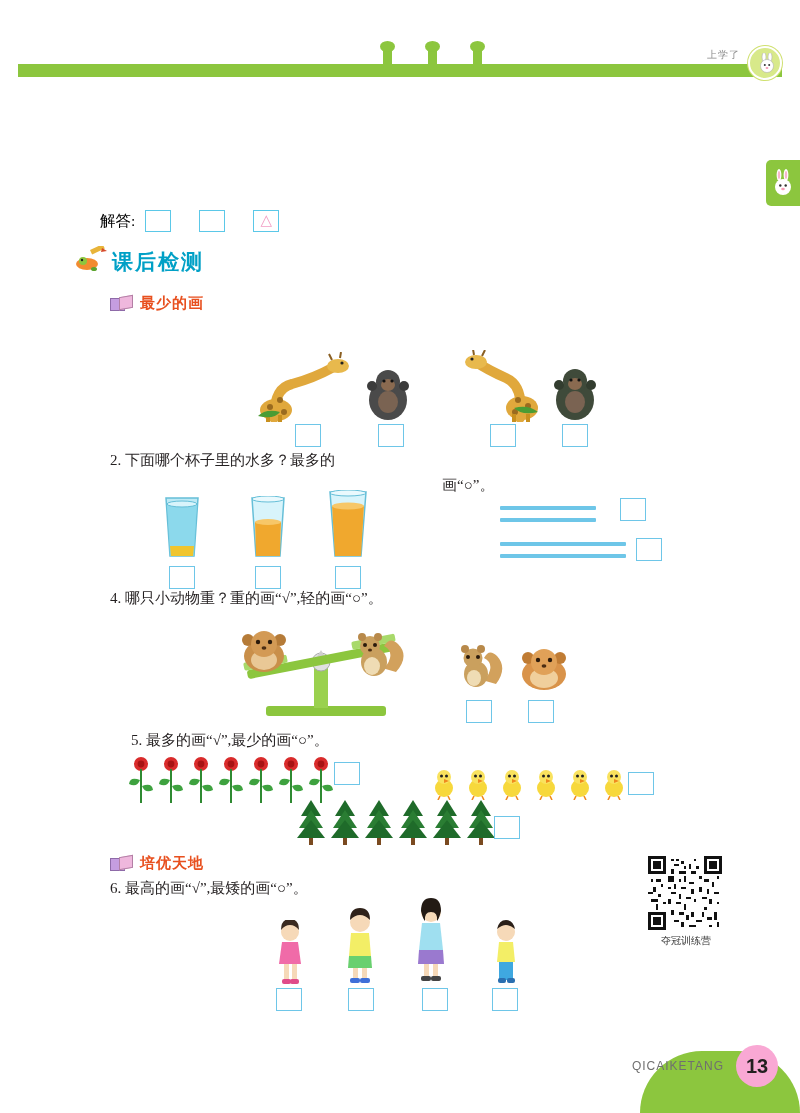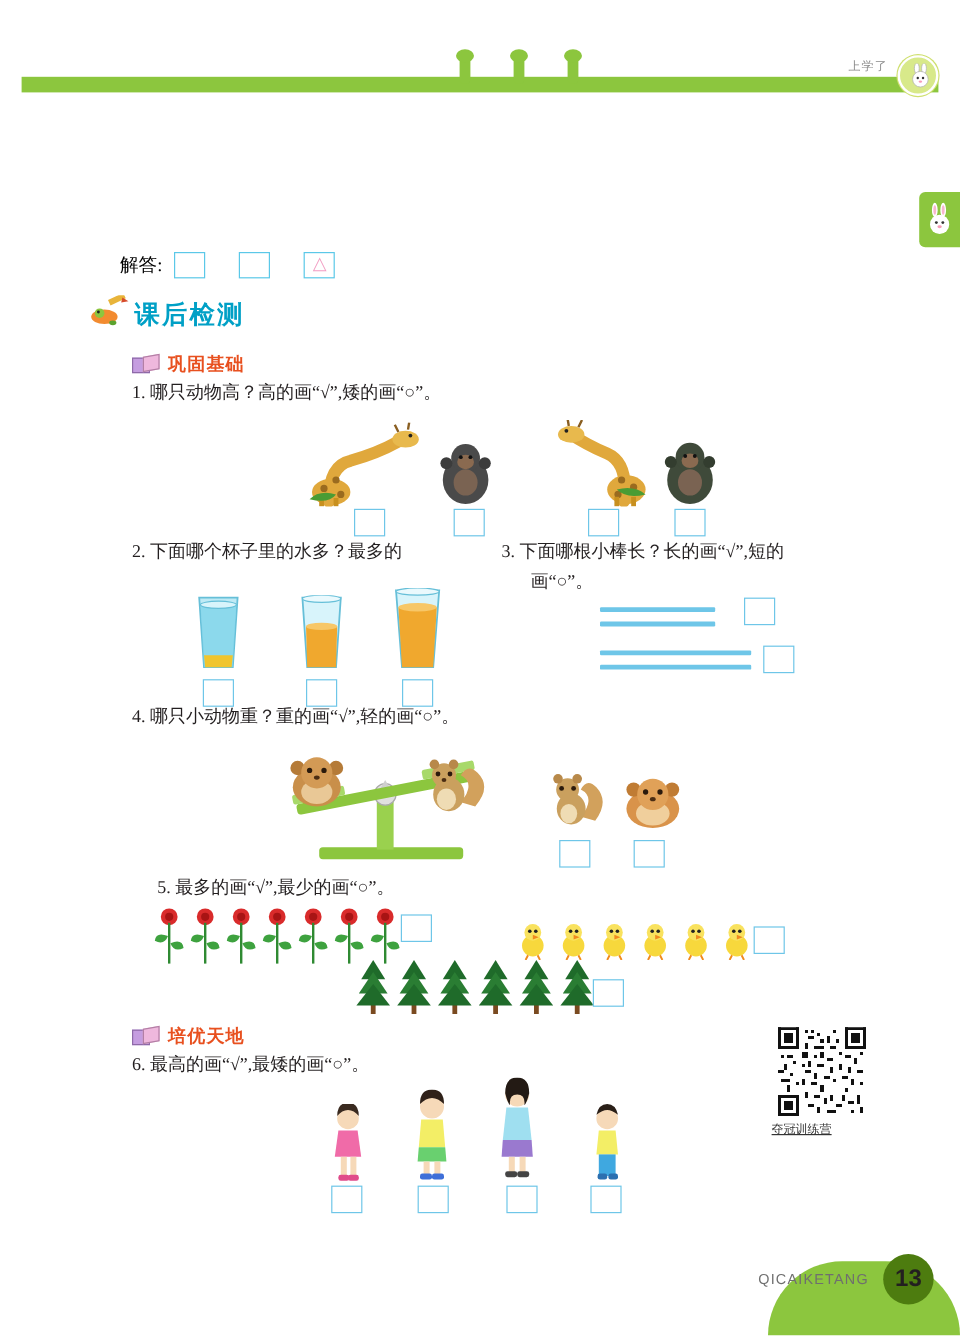--- a/index.html
+++ b/index.html
@@ -117,32 +117,32 @@
   .stick {
     position:absolute; height:4px; background:#6ec6e8; border-radius:1px;
   }
 
   
   .qr {
     position:absolute; left:648px; top:856px; width:74px; height:74px;
     background:#fff;
   }
   .qr-caption {
-    position:absolute; left:643px; top:934px; width:86px; 
-    font-size:10px; color:#333;text-decoration:underline;
+    position:absolute; left:643px; top:934px; width:86px; text-align:center;
+    font-size:10px; color:#333;
   }
 
   
   .footer-arc {
     position:absolute; left:640px; bottom:0; width:160px; height:62px;
     background:#8cc63e; border-radius:90px 90px 0 0;
   }
   .footer-num {
     position:absolute; right:22px; bottom:26px; width:42px; height:42px;
-    border-radius:50%; background:#4d7c0f; color:#231f20;
+    border-radius:50%; background:#f9a8d4; color:#231f20;
     font-size:20px; font-weight:bold; display:flex; align-items:center; justify-content:center;
     font-family:"Liberation Sans", sans-serif;
   }
   .footer-brand {
     position:absolute; right:76px; bottom:40px; font-size:12px; color:#6f6f6f;
     letter-spacing:1px; font-family:"Liberation Sans", sans-serif;
   }
 
   
   .fig { position:absolute; }
@@ -200,26 +200,22 @@
     <rect x="16" y="4" width="14" height="5" fill="#e8b43a" transform="rotate(-25 16 4)"></rect>
     <path d="M28 2 L33 5 L27 6 Z" fill="#d64a2b"></path>
     <ellipse cx="20" cy="23" rx="3" ry="2" fill="#5ba32e"></ellipse>
   </svg>
   <div class="sec-heading">课后检测</div>
 
   <div class="sub-icon" style="left:110px; top:296px;">
     <div class="cube"></div>
       <div class="cube2"></div>
   </div>
-  <div class="sub-heading" style="left:140px; top:294px;">巩固基础</div>
-
-  <div class="qtext" style="left:110px; top:316px; width:560px;">
-    <span>1.</span>
-    <span>哪只动物高？高的画“√”,矮的画“○”。</span>
-  </div>
+  <div class="sub-heading" style="left:140px; top:294px;">最少的画</div>
+
 
   <svg class="fig" style="left:254px; top:352px; width:110px; height:70px;" viewBox="0 0 110 70">
     <path d="M20 66 q0 -30 18 -34 q22 -6 40 -16" stroke="#e0a83c" stroke-width="10" fill="none" stroke-linecap="round"></path>
     <ellipse cx="22" cy="58" rx="16" ry="11" fill="#e0a83c"></ellipse>
     <circle cx="26" cy="48" r="3" fill="#9a6b1f"></circle>
       <circle cx="16" cy="55" r="3" fill="#9a6b1f"></circle>
     <circle cx="30" cy="60" r="3" fill="#9a6b1f"></circle>
     <ellipse cx="84" cy="14" rx="11" ry="7" fill="#e8b94d"></ellipse>
     <circle cx="88" cy="11" r="1.6" fill="#222"></circle>
     <path d="M78 8 l-3 -6 M86 6 l1 -6" stroke="#8a5f22" stroke-width="2"></path>
@@ -288,24 +284,20 @@
     <path d="M10 2 L46 2 L41 66 L15 66 Z" fill="#d8f4fb" stroke="#66bfd8" stroke-width="1.5"></path>
     <path d="M12 16 L44 16 L41 66 L15 66 Z" fill="#f0a82e"></path>
     <ellipse cx="28" cy="16" rx="16" ry="3.5" fill="#f7c768"></ellipse>
     <ellipse cx="28" cy="3" rx="18" ry="3" fill="#eaf9fd" stroke="#66bfd8" stroke-width="1"></ellipse>
   </svg>
 
   <div class="cbox" style="left:169px; top:566px;"></div>
   <div class="cbox" style="left:255px; top:566px;"></div>
   <div class="cbox" style="left:335px; top:566px;"></div>
 
-  <div class="qtext" style="left:418px; top:448px; width:320px;">
-    <span>3.</span>
-    <span>下面哪根小棒长？长的画“√”,短的</span>
-  </div>
   <div class="qtext" style="left:442px; top:473px; width:300px;">画“○”。</div>
 
   <div class="stick" style="left:500px; top:506px; width:96px;"></div>
   <div class="stick" style="left:500px; top:518px; width:96px;"></div>
   <div class="cbox" style="left:620px; top:498px;"></div>
 
   <div class="stick" style="left:500px; top:542px; width:126px;"></div>
   <div class="stick" style="left:500px; top:554px; width:126px;"></div>
   <div class="cbox" style="left:636px; top:538px;"></div>
 

